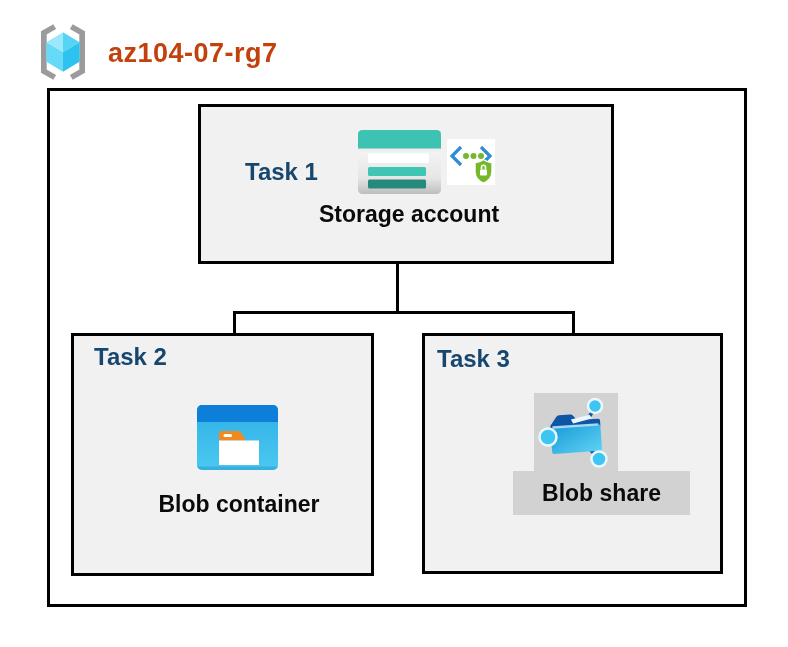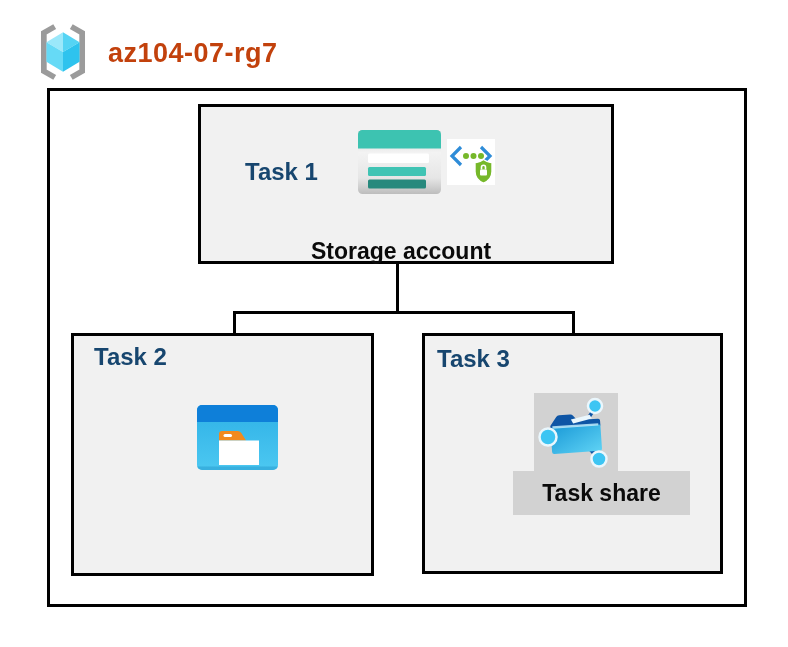--- a/index.html
+++ b/index.html
@@ -95,21 +95,21 @@
         <path d="M14,8 L5,17 L14,26" fill="none" stroke="#2E8CD8" stroke-width="3.2"></path>
         <path d="M34,8 L43,17 L34,26" fill="none" stroke="#2E8CD8" stroke-width="3.2"></path>
         <circle cx="19" cy="17" r="3" fill="#76B82A"></circle>
         <circle cx="26.5" cy="17" r="3" fill="#76B82A"></circle>
         <circle cx="34" cy="17" r="3" fill="#76B82A"></circle>
         <path d="M36.5,20.5 c2.5,2 5.5,3 8.5,3.2 v8.8 c0,6 -3.5,9.6 -8.5,11.6 c-5,-2 -8.5,-5.6 -8.5,-11.6 v-8.8 c3,-0.2 6,-1.2 8.5,-3.2 z" fill="#76B82A" stroke="#ffffff" stroke-width="1.4"></path>
         <path d="M34.5,30.5 v-2.3 a2,2 0 0 1 4,0 v2.3" fill="none" stroke="#ffffff" stroke-width="1.6"></path>
         <rect x="33" y="30.5" width="7" height="6" rx="1" fill="#ffffff"></rect>
       </svg>
     </div>
-    <div class="resource-label" style="left:4px;top:94px;width:392px;margin-top:37px;">Storage account</div>
+    <div class="resource-label" style="left:12px;top:94px;width:392px;">Storage account</div>
   </div>
 
   <div class="abs task-box task2">
     <div class="task-label" style="left:20px;top:8px;">Task 2</div>
     <div class="abs icon-layer" style="left:123px;top:69px;width:81px;height:65px;">
       <svg width="81" height="65" viewBox="0 0 81 65">
         <defs>
           <linearGradient id="bg1" x1="0" y1="0" x2="0" y2="1">
             <stop offset="0" stop-color="#2EB0E6"></stop>
               <stop offset="1" stop-color="#4CC8F1"></stop>
@@ -121,20 +121,21 @@
         <g clip-path="url(#bc1)">
           <rect width="81" height="65" fill="url(#bg1)"></rect>
           <rect x="0" y="61.5" width="81" height="3.5" fill="#2BA0D4" opacity="0.6"></rect>
           <rect width="81" height="17" fill="#0E7FD9"></rect>
           <path d="M22,35.5 v-6.5 q0,-3 3,-3 h15.5 q2.5,0 3.8,2.1 l4.7,7.4 z" fill="#F18A1D"></path>
           <rect x="26.5" y="29" width="8.5" height="3" rx="1.5" fill="#ffffff"></rect>
           <rect x="22" y="35.5" width="40" height="24.5" fill="#ffffff"></rect>
         </g>
       </svg>
     </div>
+    <div class="resource-label" style="left:14px;top:155px;width:302px;">Blob container</div>
   </div>
 
   <div class="abs task-box task3">
     <div class="task-label" style="left:12px;top:10px;">Task 3</div>
     <div class="abs backdrop" style="left:109px;top:57px;width:84px;height:80px;">
       <div class="abs icon-layer" style="left:0;top:0;">
         <svg width="84" height="80" viewBox="0 0 84 80">
           <defs>
             <linearGradient id="fs" x1="0" y1="0" x2="1" y2="1">
               <stop offset="0" stop-color="#1C9BD8"></stop>
@@ -149,16 +150,16 @@
             <polygon points="38,26 57,22.5 59,26.5 40,30" fill="#EAF7FD"></polygon>
             <path d="M17,33 h50 v24 q0,2.2 -2.2,2.2 h-45.6 q-2.2,0 -2.2,-2.2 z" fill="url(#fs)"></path>
             <rect x="19" y="31.5" width="46" height="2.5" fill="#BEEBFA" opacity="0.85"></rect>
           </g>
           <circle cx="61" cy="13" r="7" fill="#3DC5F3" stroke="#EAF7FD" stroke-width="2.5"></circle>
           <circle cx="14" cy="44" r="8.5" fill="#3DC5F3" stroke="#EAF7FD" stroke-width="2.5"></circle>
           <circle cx="65" cy="66" r="7.5" fill="#3DC5F3" stroke="#EAF7FD" stroke-width="2.5"></circle>
         </svg>
       </div>
     </div>
-    <div class="abs backdrop fileshare-text">Task share</div>
+    <div class="abs backdrop fileshare-text">Blob share</div>
   </div>
 
 </div>
 
 </body></html>

